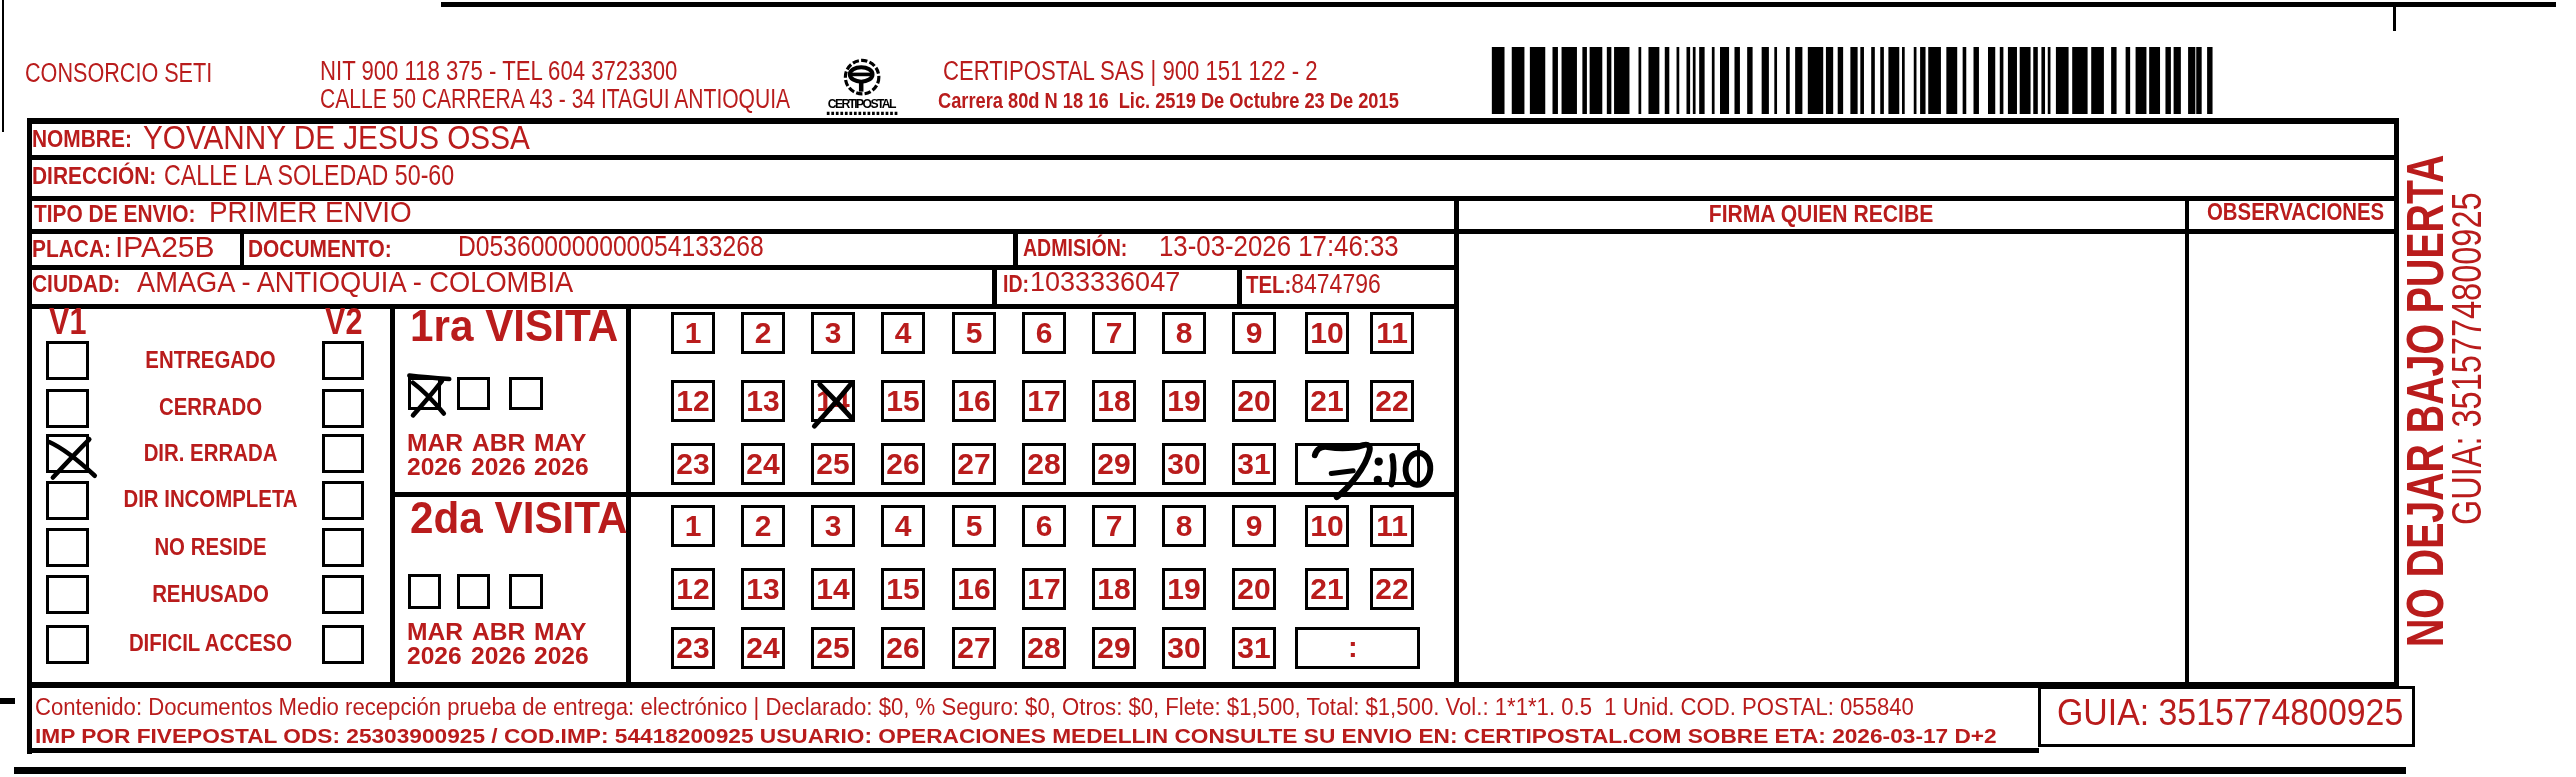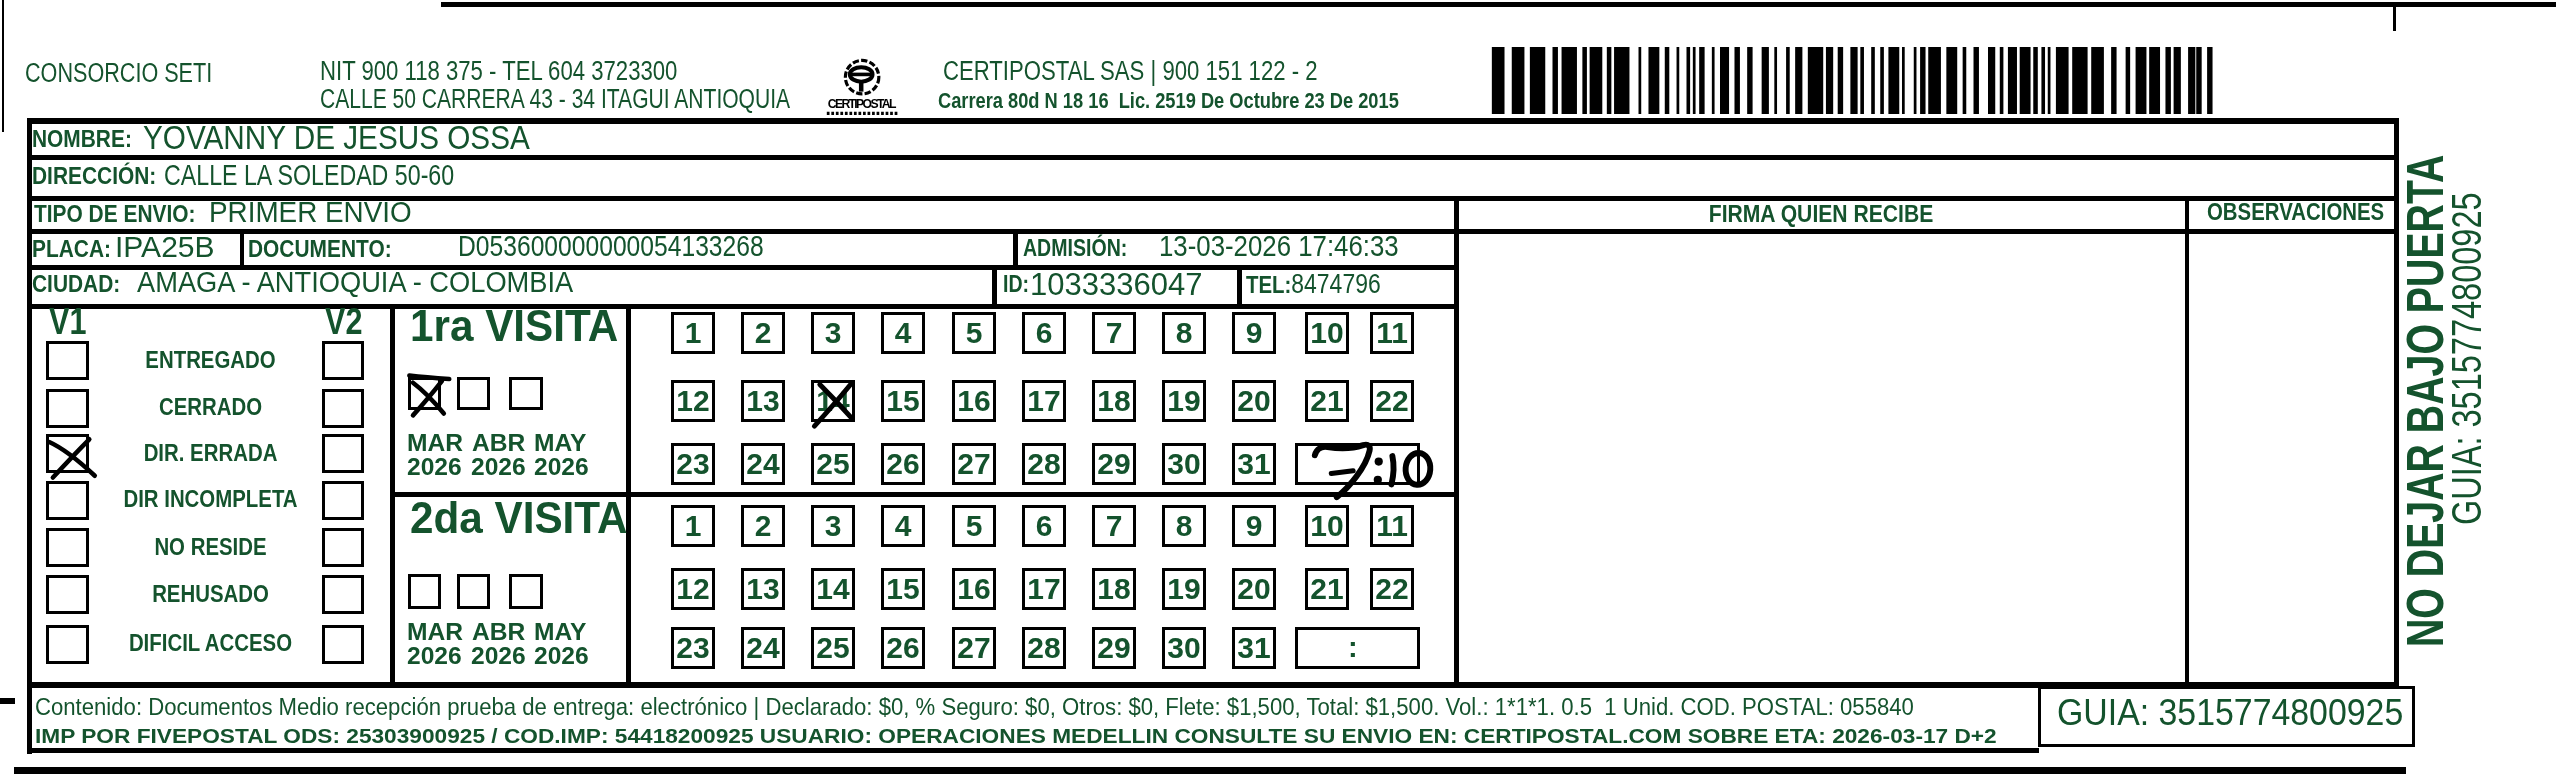--- a/index.html
+++ b/index.html
@@ -1,14 +1,14 @@
 <!DOCTYPE html>
 <html style="font-size:14.6px"><head><meta charset="utf-8"><style>
 html,body{margin:0;padding:0;background:#fff;-webkit-font-smoothing:antialiased}
-#page{position:relative;width:2556px;height:778px;background:#fff;overflow:hidden;font-family:"Liberation Sans",sans-serif;color:#14532d;transform:translateZ(0)}
+#page{position:relative;width:2556px;height:778px;background:#fff;overflow:hidden;font-family:"Liberation Sans",sans-serif;color:#b91c1c;transform:translateZ(0)}
 .ln{position:absolute;background:#000}
 .tx{position:absolute;white-space:nowrap;line-height:1}
 .cb{position:absolute;border:3.6px solid #000;background:#fff}
 .db{position:absolute;border:3.6px solid #000;background:#fff;font-weight:bold;text-align:center}
 svg{position:absolute;overflow:visible}
 </style></head><body>
 <div id="page">
 
 <div class="ln" style="left:1.8px;top:0px;width:2.7px;height:132px"></div>
 
@@ -163,21 +163,21 @@
 <div class="tx" style="left:1023px;top:237px;font-size:23px;font-weight:bold;transform:scaleX(0.85);transform-origin:0 0;">ADMISIÓN:</div>
 
 <div class="tx" style="left:1159px;top:232px;font-size:29px;transform:scaleX(0.89);transform-origin:0 0;">13-03-2026 17:46:33</div>
 
 <div class="tx" style="left:32px;top:272px;font-size:24.6px;font-weight:bold;transform:scaleX(0.85);transform-origin:0 0;">CIUDAD:</div>
 
 <div class="tx" style="left:137px;top:268px;font-size:29px;transform:scaleX(0.94);transform-origin:0 0;">AMAGA - ANTIOQUIA - COLOMBIA</div>
 
 <div class="tx" style="left:1003px;top:273px;font-size:23px;font-weight:bold;transform:scaleX(0.85);transform-origin:0 0;">ID:</div>
 
-<div class="tx" style="left:1030px;top:269px;font-size:31px;transform:scaleX(1.0);transform-origin:0 0;">1033336047</div>
+<div class="tx" style="left:1030px;top:269px;font-size:27px;transform:scaleX(1.0);transform-origin:0 0;">1033336047</div>
 
 <div class="tx" style="left:1246px;top:271px;font-size:24px;transform:scaleX(0.85);transform-origin:0 0;"><b>TEL:</b><span style="font-size:27px">8474796</span></div>
 
 <div class="tx" style="left:1548px;top:202px;width:546px;text-align:center;font-size:24px;font-weight:bold;transform:scaleX(0.88);transform-origin:50% 0;">FIRMA QUIEN RECIBE</div>
 
 <div class="tx" style="left:2192px;top:200px;width:200px;text-align:center;font-size:24px;font-weight:bold;transform:scaleX(0.85);transform-origin:50% 0;">OBSERVACIONES</div>
 
 <div class="tx" style="left:49px;top:304px;font-size:36px;font-weight:bold;transform:scaleX(0.85);transform-origin:0 0;">V1</div>
 
 <div class="tx" style="left:325px;top:304px;font-size:36px;font-weight:bold;transform:scaleX(0.85);transform-origin:0 0;">V2</div>

